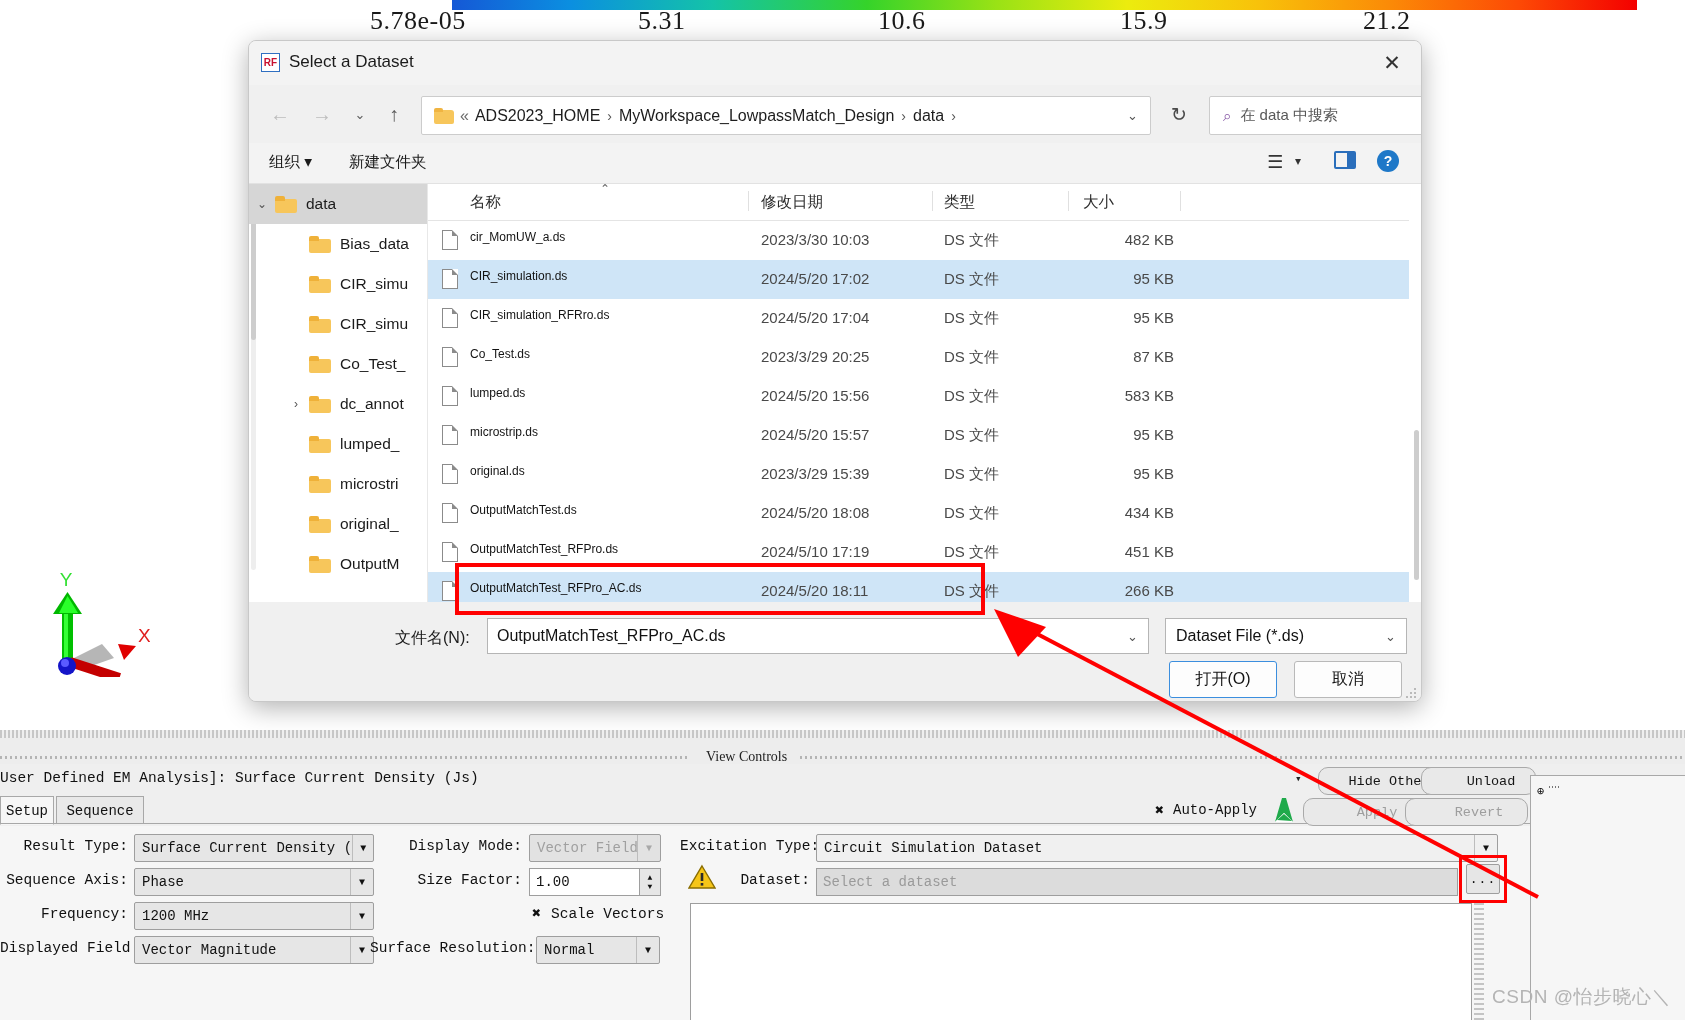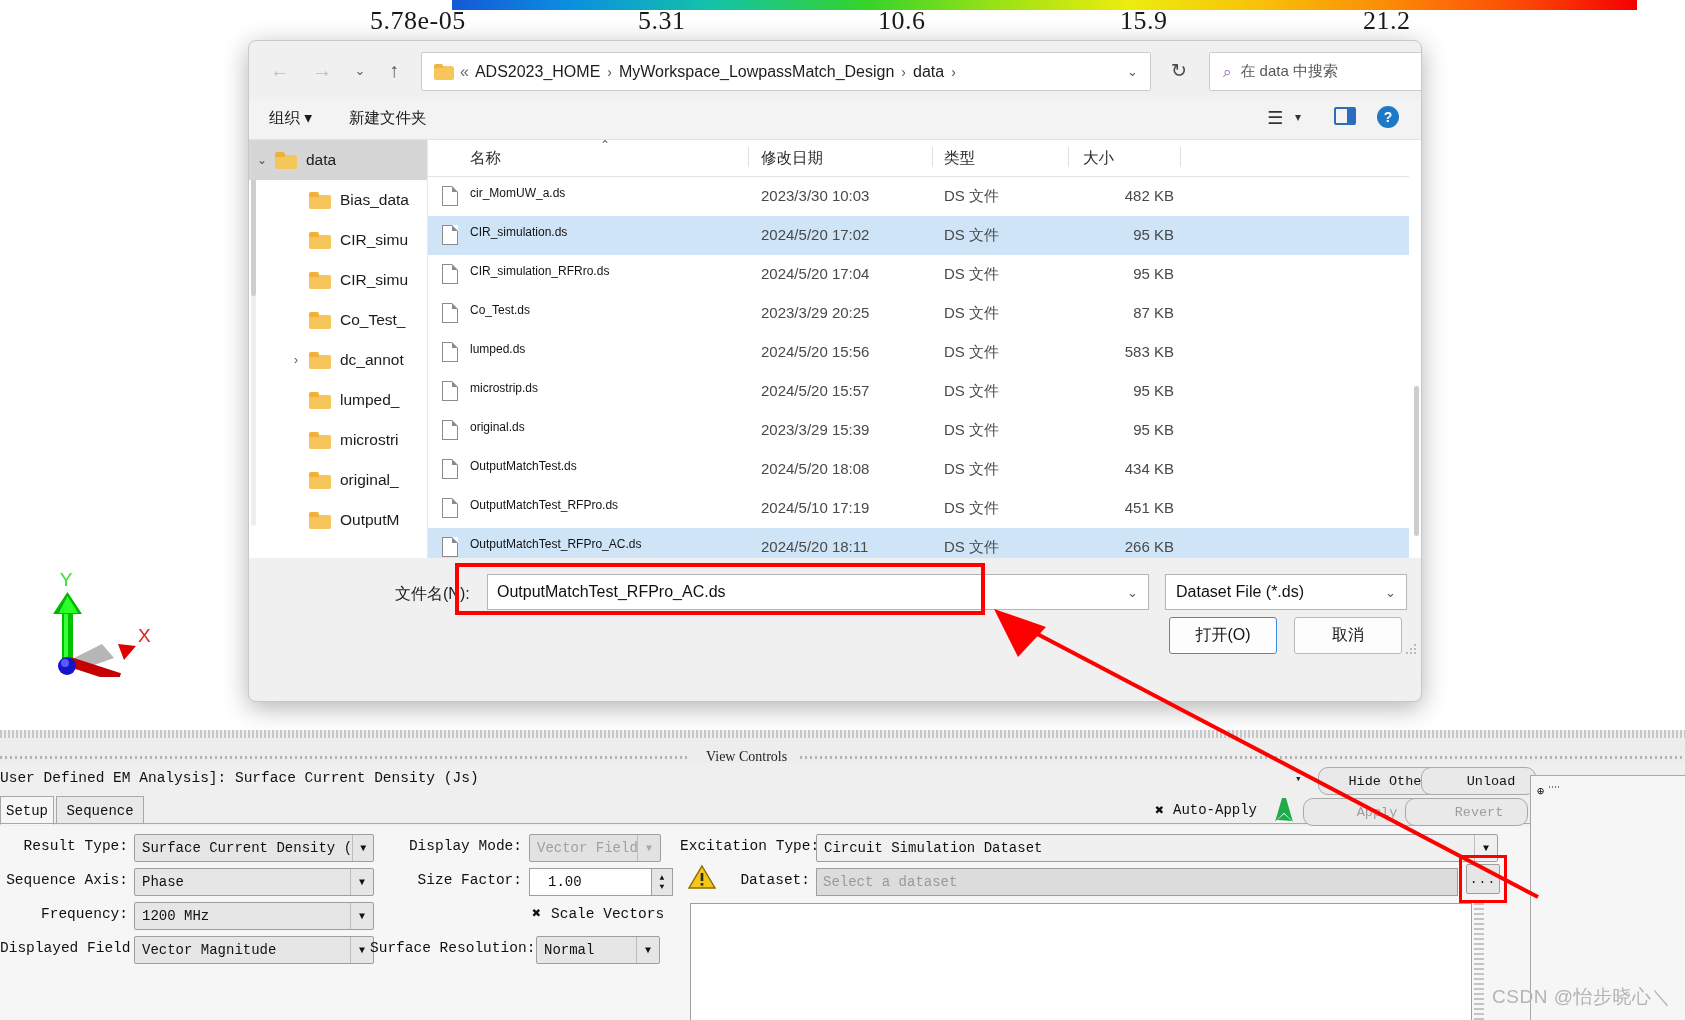--- a/index.html
+++ b/index.html
@@ -227,20 +227,25 @@
     <rect x="30" y="95" width="52" height="10" fill="#c40000" transform="rotate(18 30 100)"></rect>
     <polygon points="96,84 78,82 84,98" fill="#e00000"></polygon>
     <text x="98" y="80" fill="#e02020" font-size="19" font-family="Liberation Sans, sans-serif">X</text>
     <circle cx="27" cy="104" r="9" fill="#1414c8"></circle>
     <circle cx="25" cy="101" r="4" fill="#5a5aff"></circle>
   </svg>
 </div>
 
 <div id="file-dialog">
 
+  <div class="dlg-titlebar">
+    <div class="dlg-icon">RF</div>
+    <div class="dlg-title">Select a Dataset</div>
+    <div class="dlg-close">✕</div>
+  </div>
 
   <div class="nav-row">
     <div class="nav-btn disabled" id="nav-back">←</div>
     <div class="nav-btn disabled" id="nav-fwd">→</div>
     <div class="nav-btn" id="nav-recent">⌄</div>
     <div class="nav-btn" id="nav-up">↑</div>
 
     <div id="addressbar">
       <span class="crumb-folder"></span>
       <span class="crumb dim">«</span>
@@ -508,21 +513,21 @@
       <span class="arw">▼</span>
     </div>
 
     <span class="flabel" style="left:400px;top:12px;width:122px;">Display Mode:</span>
     <div class="fcombo disabled" style="left:529px;top:8px;width:130px;">
       <span class="val">Vector Field</span>
       <span class="arw">▼</span>
     </div>
 
     <span class="flabel" style="left:400px;top:46px;width:122px;">Size Factor:</span>
-    <div class="finput" style="left:529px;top:42px;width:130px;padding-left:12px;">
+    <div class="finput" style="left:529px;top:42px;width:130px;">
       <span class="val">1.00</span>
       <span class="spin">
           <span>▲</span>
           <span>▼</span>
         </span>
     </div>
 
     <span class="scale-x" style="left:532px;top:78px;">✖</span>
     <span class="flabel" style="left:551px;top:80px;width:auto;text-align:left;">Scale Vectors</span>
 

